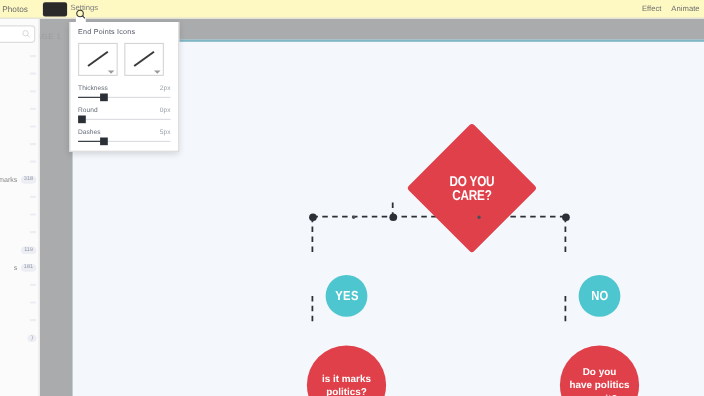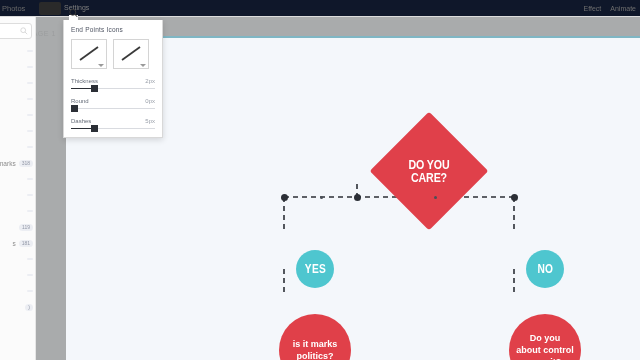--- a/index.html
+++ b/index.html
@@ -14,21 +14,21 @@
     font-family: "Liberation Sans", sans-serif;
     position: relative;
     -webkit-font-smoothing: antialiased;
   }
 
   
   .topbar {
     position: absolute;
     left: 0; top: 0;
     width: 640px; height: 17px;
-    background: #0f172a;
+    background: #fef9c3;
     border-bottom: 1px solid #dcdcdc;
     box-sizing: border-box;
     z-index: 40;
   }
   .topbar-left {
     position: absolute;
     left: 0; top: 0;
     height: 17px;
     display: flex;
     align-items: center;
@@ -374,21 +374,21 @@
           <div>is it marks</div>
           <div>politics?</div>
         </div>
       </div>
     </div>
 
     <div class="node ctrl-wrap">
       <div class="circle-lg">
         <div>
           <div>Do you</div>
-          <div>about control</div>
+          <div>have politics</div>
           <div>over it?</div>
         </div>
       </div>
     </div>
 
   </div>
 </div>
 
 <div class="sidebar">
   <div class="search-box">

